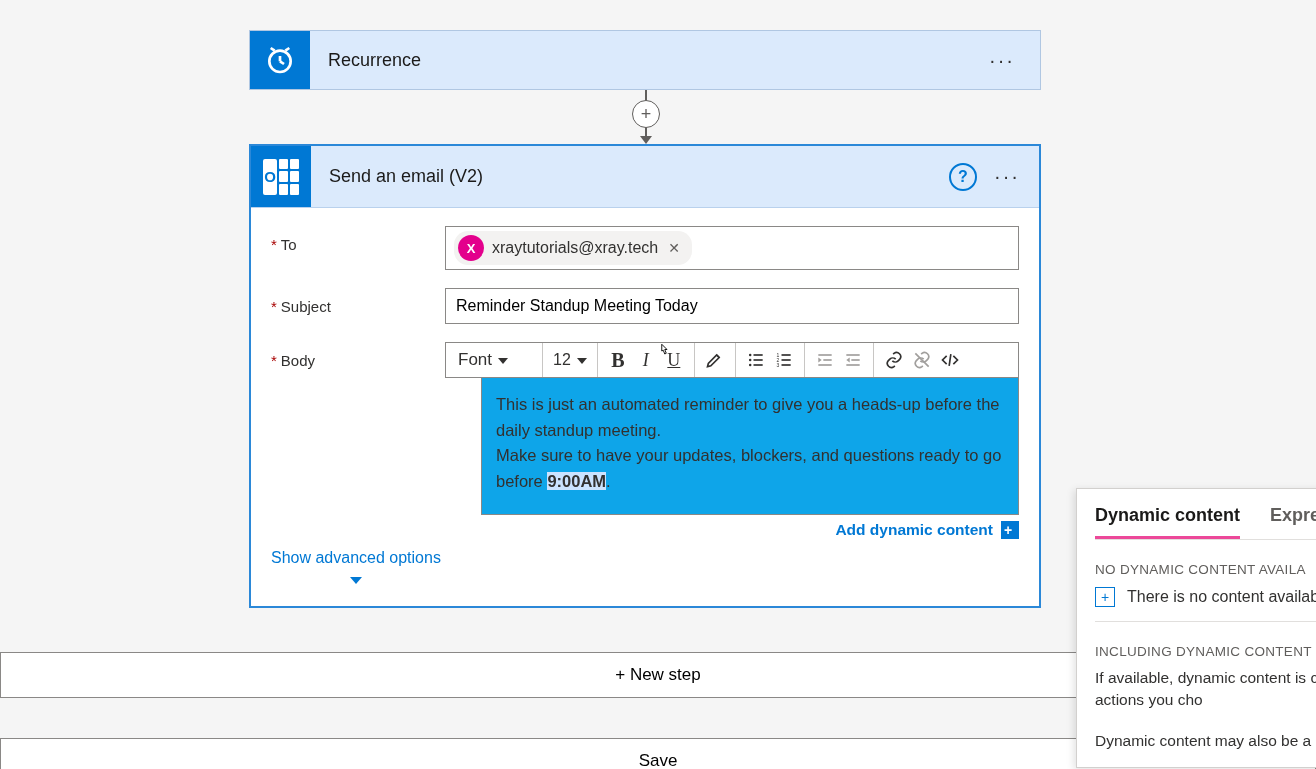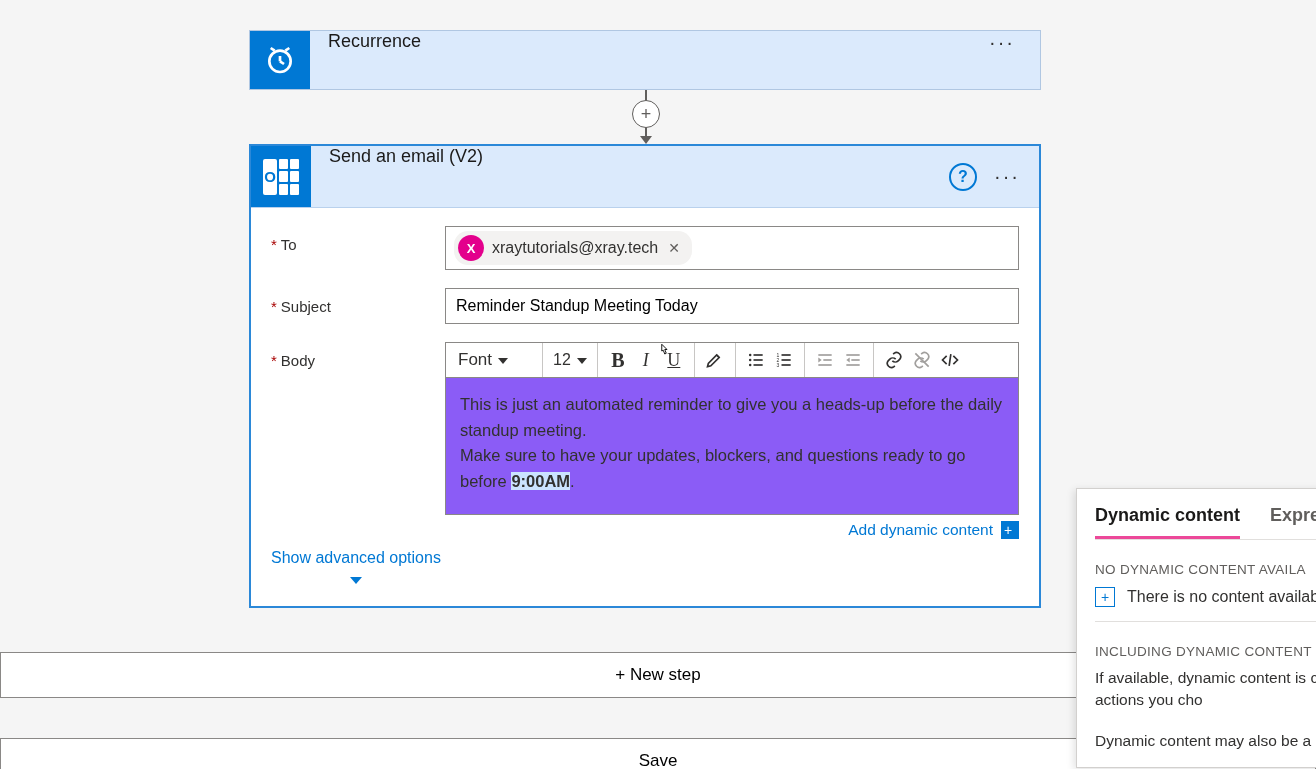--- a/index.html
+++ b/index.html
@@ -33,20 +33,21 @@
   }
   .card-icon {
     width: 60px; height: 100%;
     background: #0078d4;
     display: flex; align-items: center; justify-content: center;
     flex-shrink: 0;
   }
   .card-title-row {
     flex: 1;
     display: flex;
+    align-items: center;
     padding: 0 18px;
     justify-content: space-between;
   }
   .card-title {
     font-size: 18px;
     color: #1b1a19;
   }
   .ellipsis {
     width: 40px; text-align: center;
     font-size: 20px; letter-spacing: 2px;
@@ -188,27 +189,29 @@
   }
   .rte-size { font-size: 16px; cursor:pointer; padding: 0 4px; }
   .rte-disabled { color: #a19f9d; }
   .rte-editor {
     border: 1px solid #8a8886;
     border-top: none;
     padding: 14px 14px 20px 14px;
     font-size: 16.5px;
     line-height: 1.55;
     min-height: 130px;
-    background: #8b5cf6;
+    background: #0ea5e9;
+    margin-left: 36px;
   }
   .rte-editor .hl { background: #cbe3ff; font-weight: 700; }
   .add-dynamic-row {
     display:flex; justify-content:flex-end; align-items:center;
     margin-top: 6px;
     gap: 8px;
+    font-weight: bold;
   }
   .add-dynamic {
     color: #0078d4; font-size: 15.5px;
     cursor:pointer;
   }
   .add-dyn-plus {
     width: 18px; height: 18px;
     background: #0078d4; color:#fff;
     display:flex;align-items:center;justify-content:center;
     font-size: 14px;

